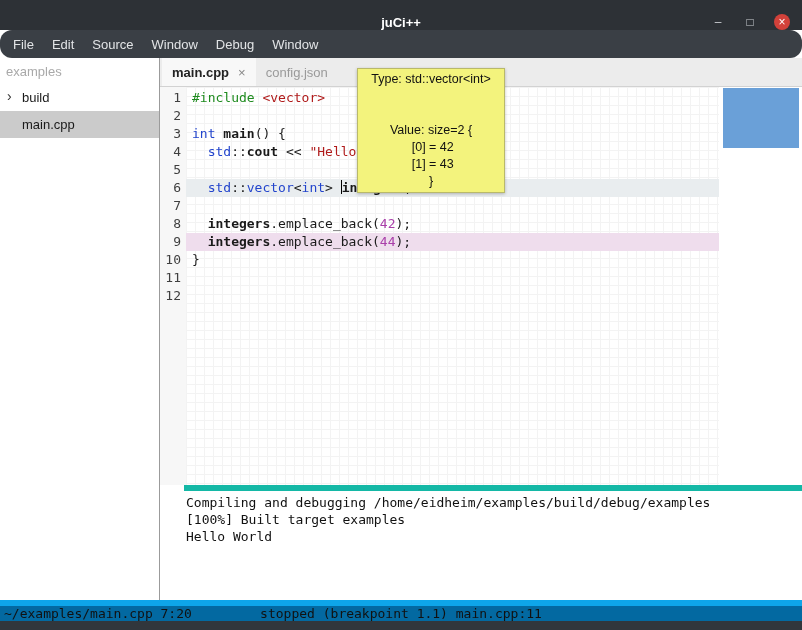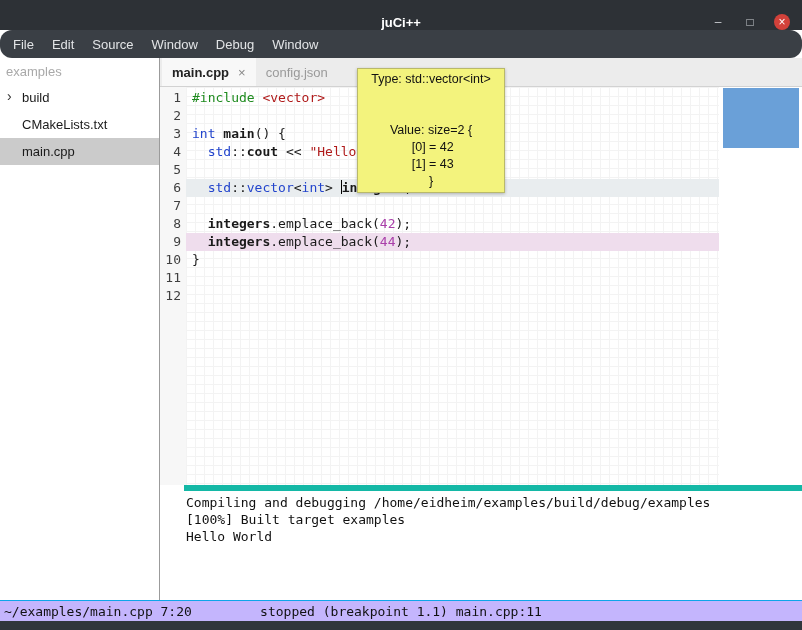--- a/index.html
+++ b/index.html
@@ -62,21 +62,21 @@
   
   .tooltip { position:absolute; left:197px; top:10px; width:148px; background:#f3f37d; border:1px solid #b9b96a;
     z-index:20; font-size:12.5px; color:#111111; padding:2px 9px; box-shadow:0 1px 3px rgba(0,0,0,.25);text-align:center; }
   .tooltip div { height:17px; line-height:17px; white-space:pre; }
 
   
   .terminal { flex:1; border-top:6px solid #14b8a6; background:#ffffff; font:13px "DejaVu Sans Mono", monospace; color:#111111; padding:3px 0 0 2px; overflow:hidden;margin-left:24px; }
   .terminal div { height:17px; line-height:17px; white-space:pre; }
 
   
-  .statusbar { flex:0 0 21px; background:#c4b5fd; border-top:1px solid #0ea5e9; position:relative; display:flex; align-items:center;
+  .statusbar { flex:0 0 21px; background:#0369a1; border-top:6px solid #0ea5e9; position:relative; display:flex; align-items:center;
     font:13px "DejaVu Sans Mono", monospace; color:#111111; }
   .status-left { padding-left:4px; z-index:1; }
   .status-center { position:absolute; left:0; right:0; text-align:center; }
 
   .bottomstrip { flex:0 0 9px; background:#31363c; }
 </style>
 </head>
 <body>
 
 <div class="window">
@@ -99,23 +99,20 @@
       <div class="menu-item">Window</div>
     </div>
 
   <div class="body">
     <div class="sidebar">
       <div class="side-header">examples</div>
       <div id="file-tree">
           <div class="tree-item">
             <span class="chev">›</span>
             <span>build</span>
-          </div>
-          <div class="tree-item">
-            <span>CMakeLists.txt</span>
           </div>
           <div class="tree-item selected">
             <span>main.cpp</span>
           </div>
         </div>
     </div>
 
     <div class="main">
       <div class="tabbar">
           <div class="tab active">

